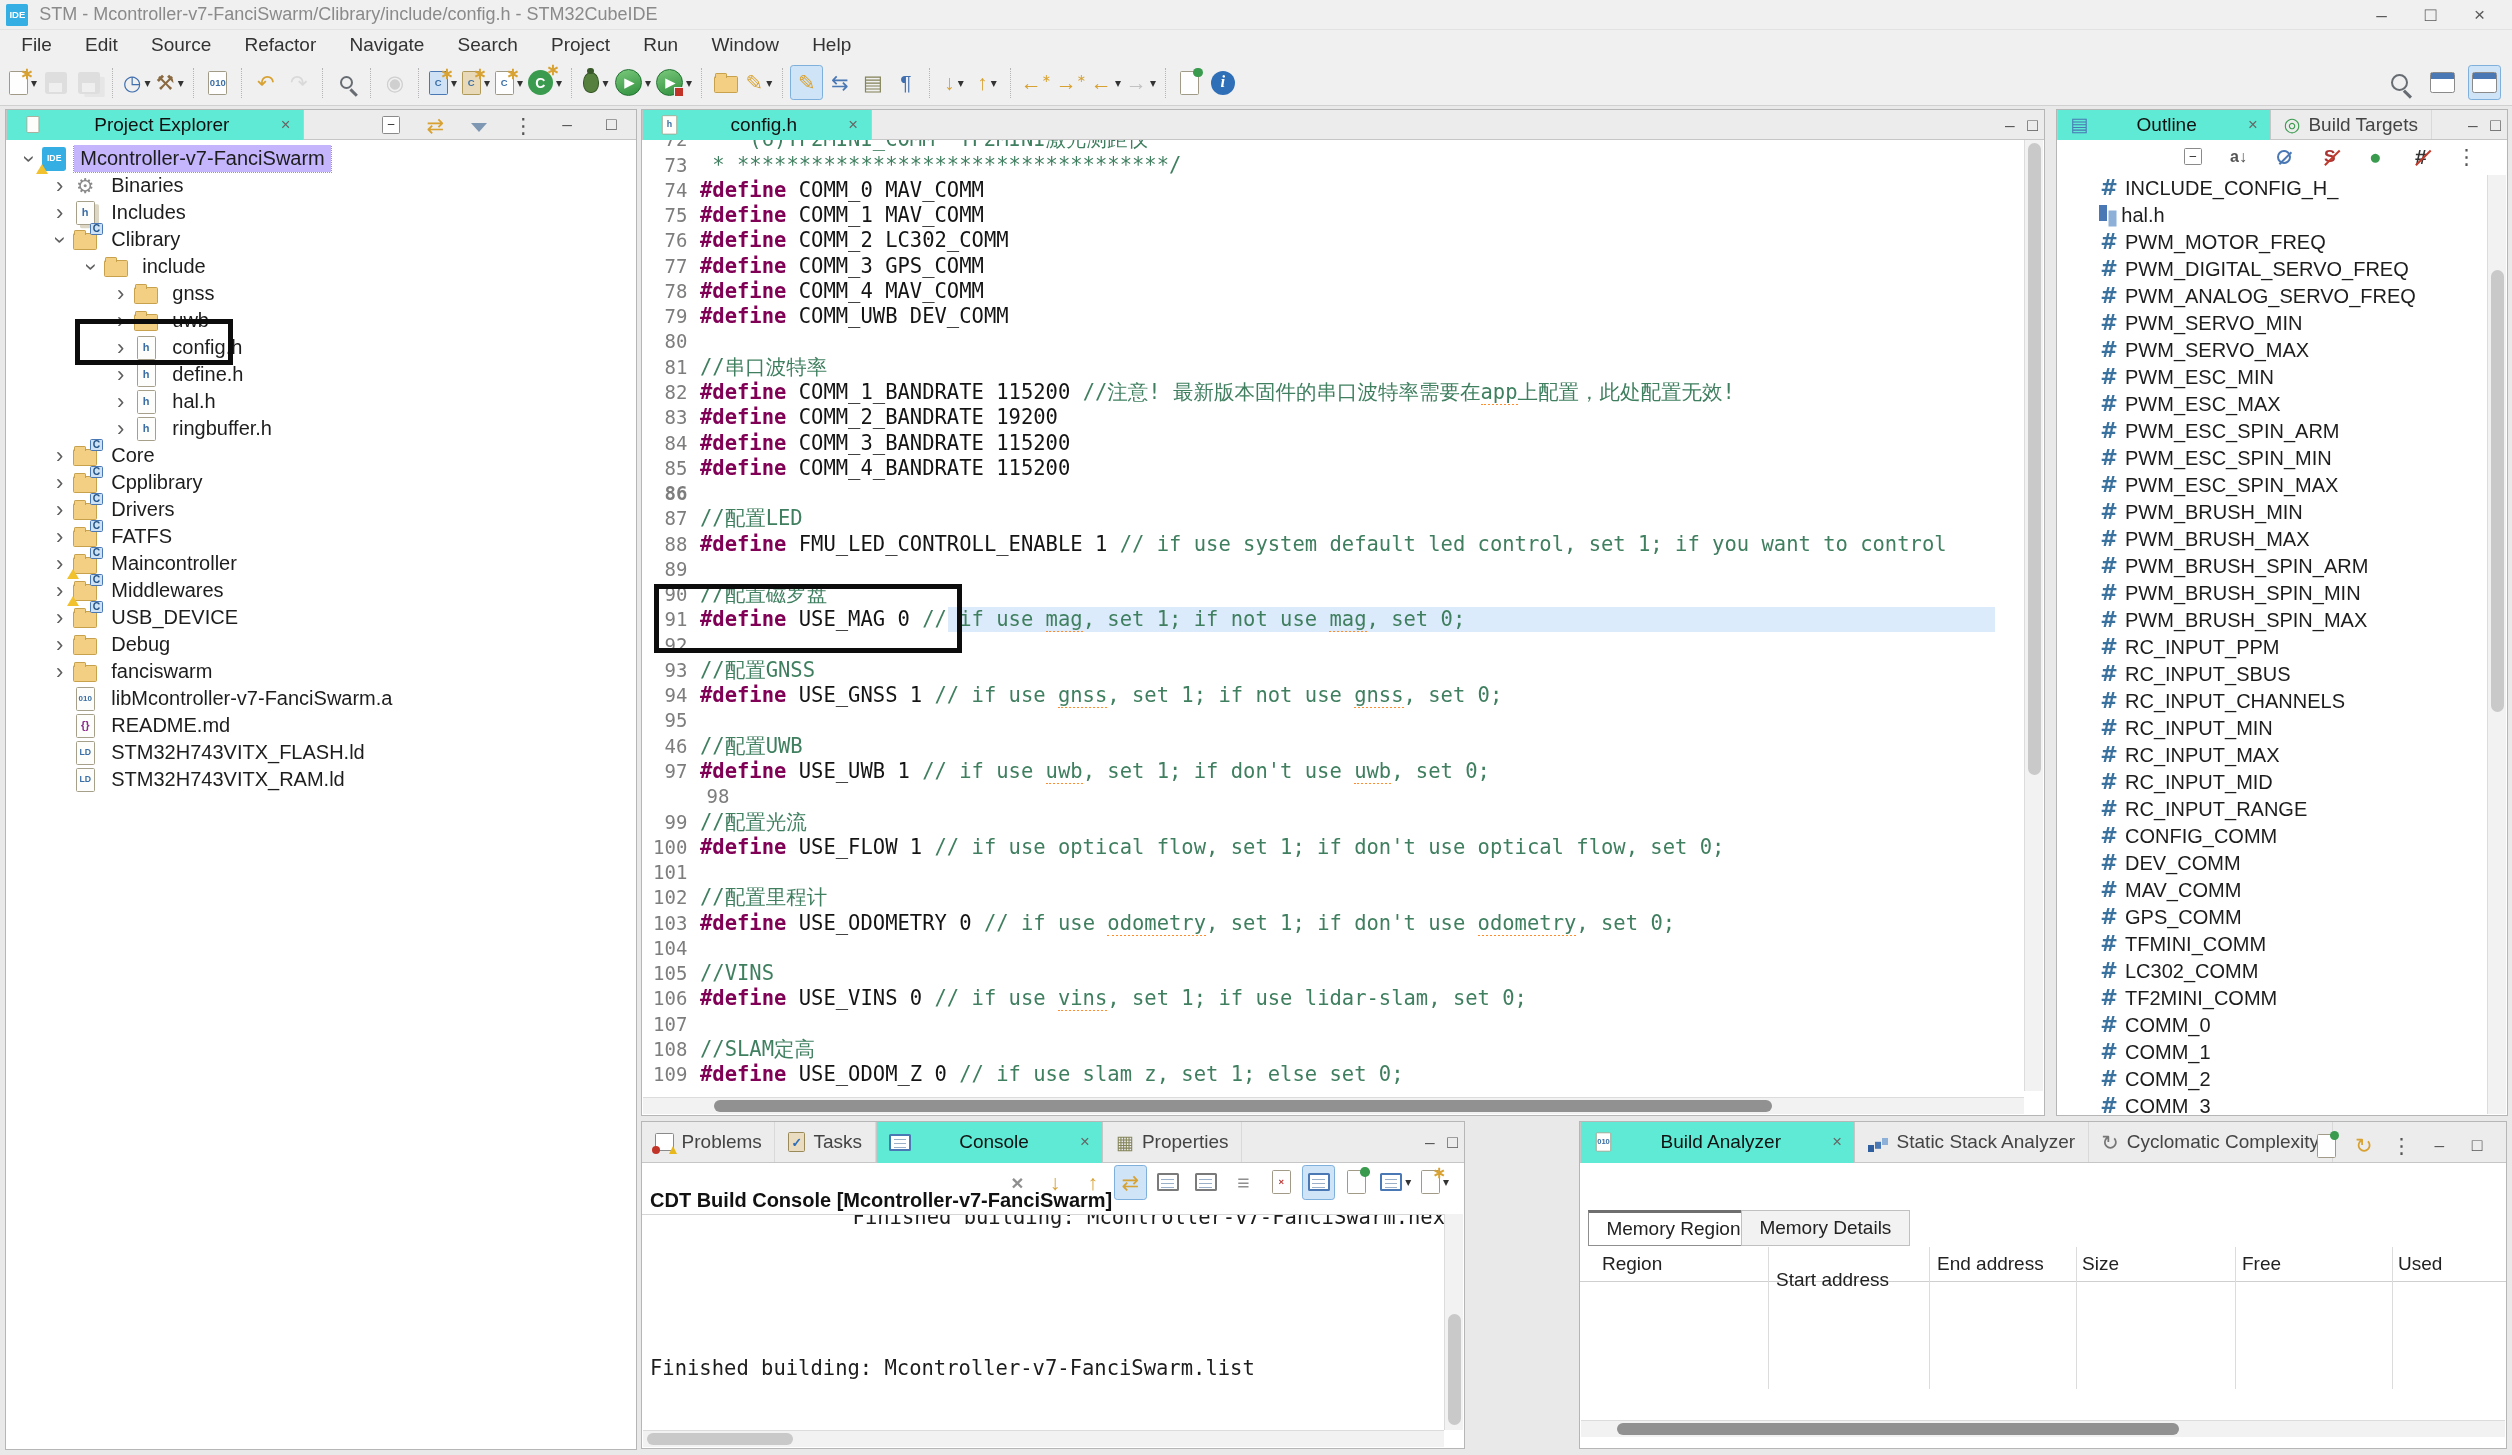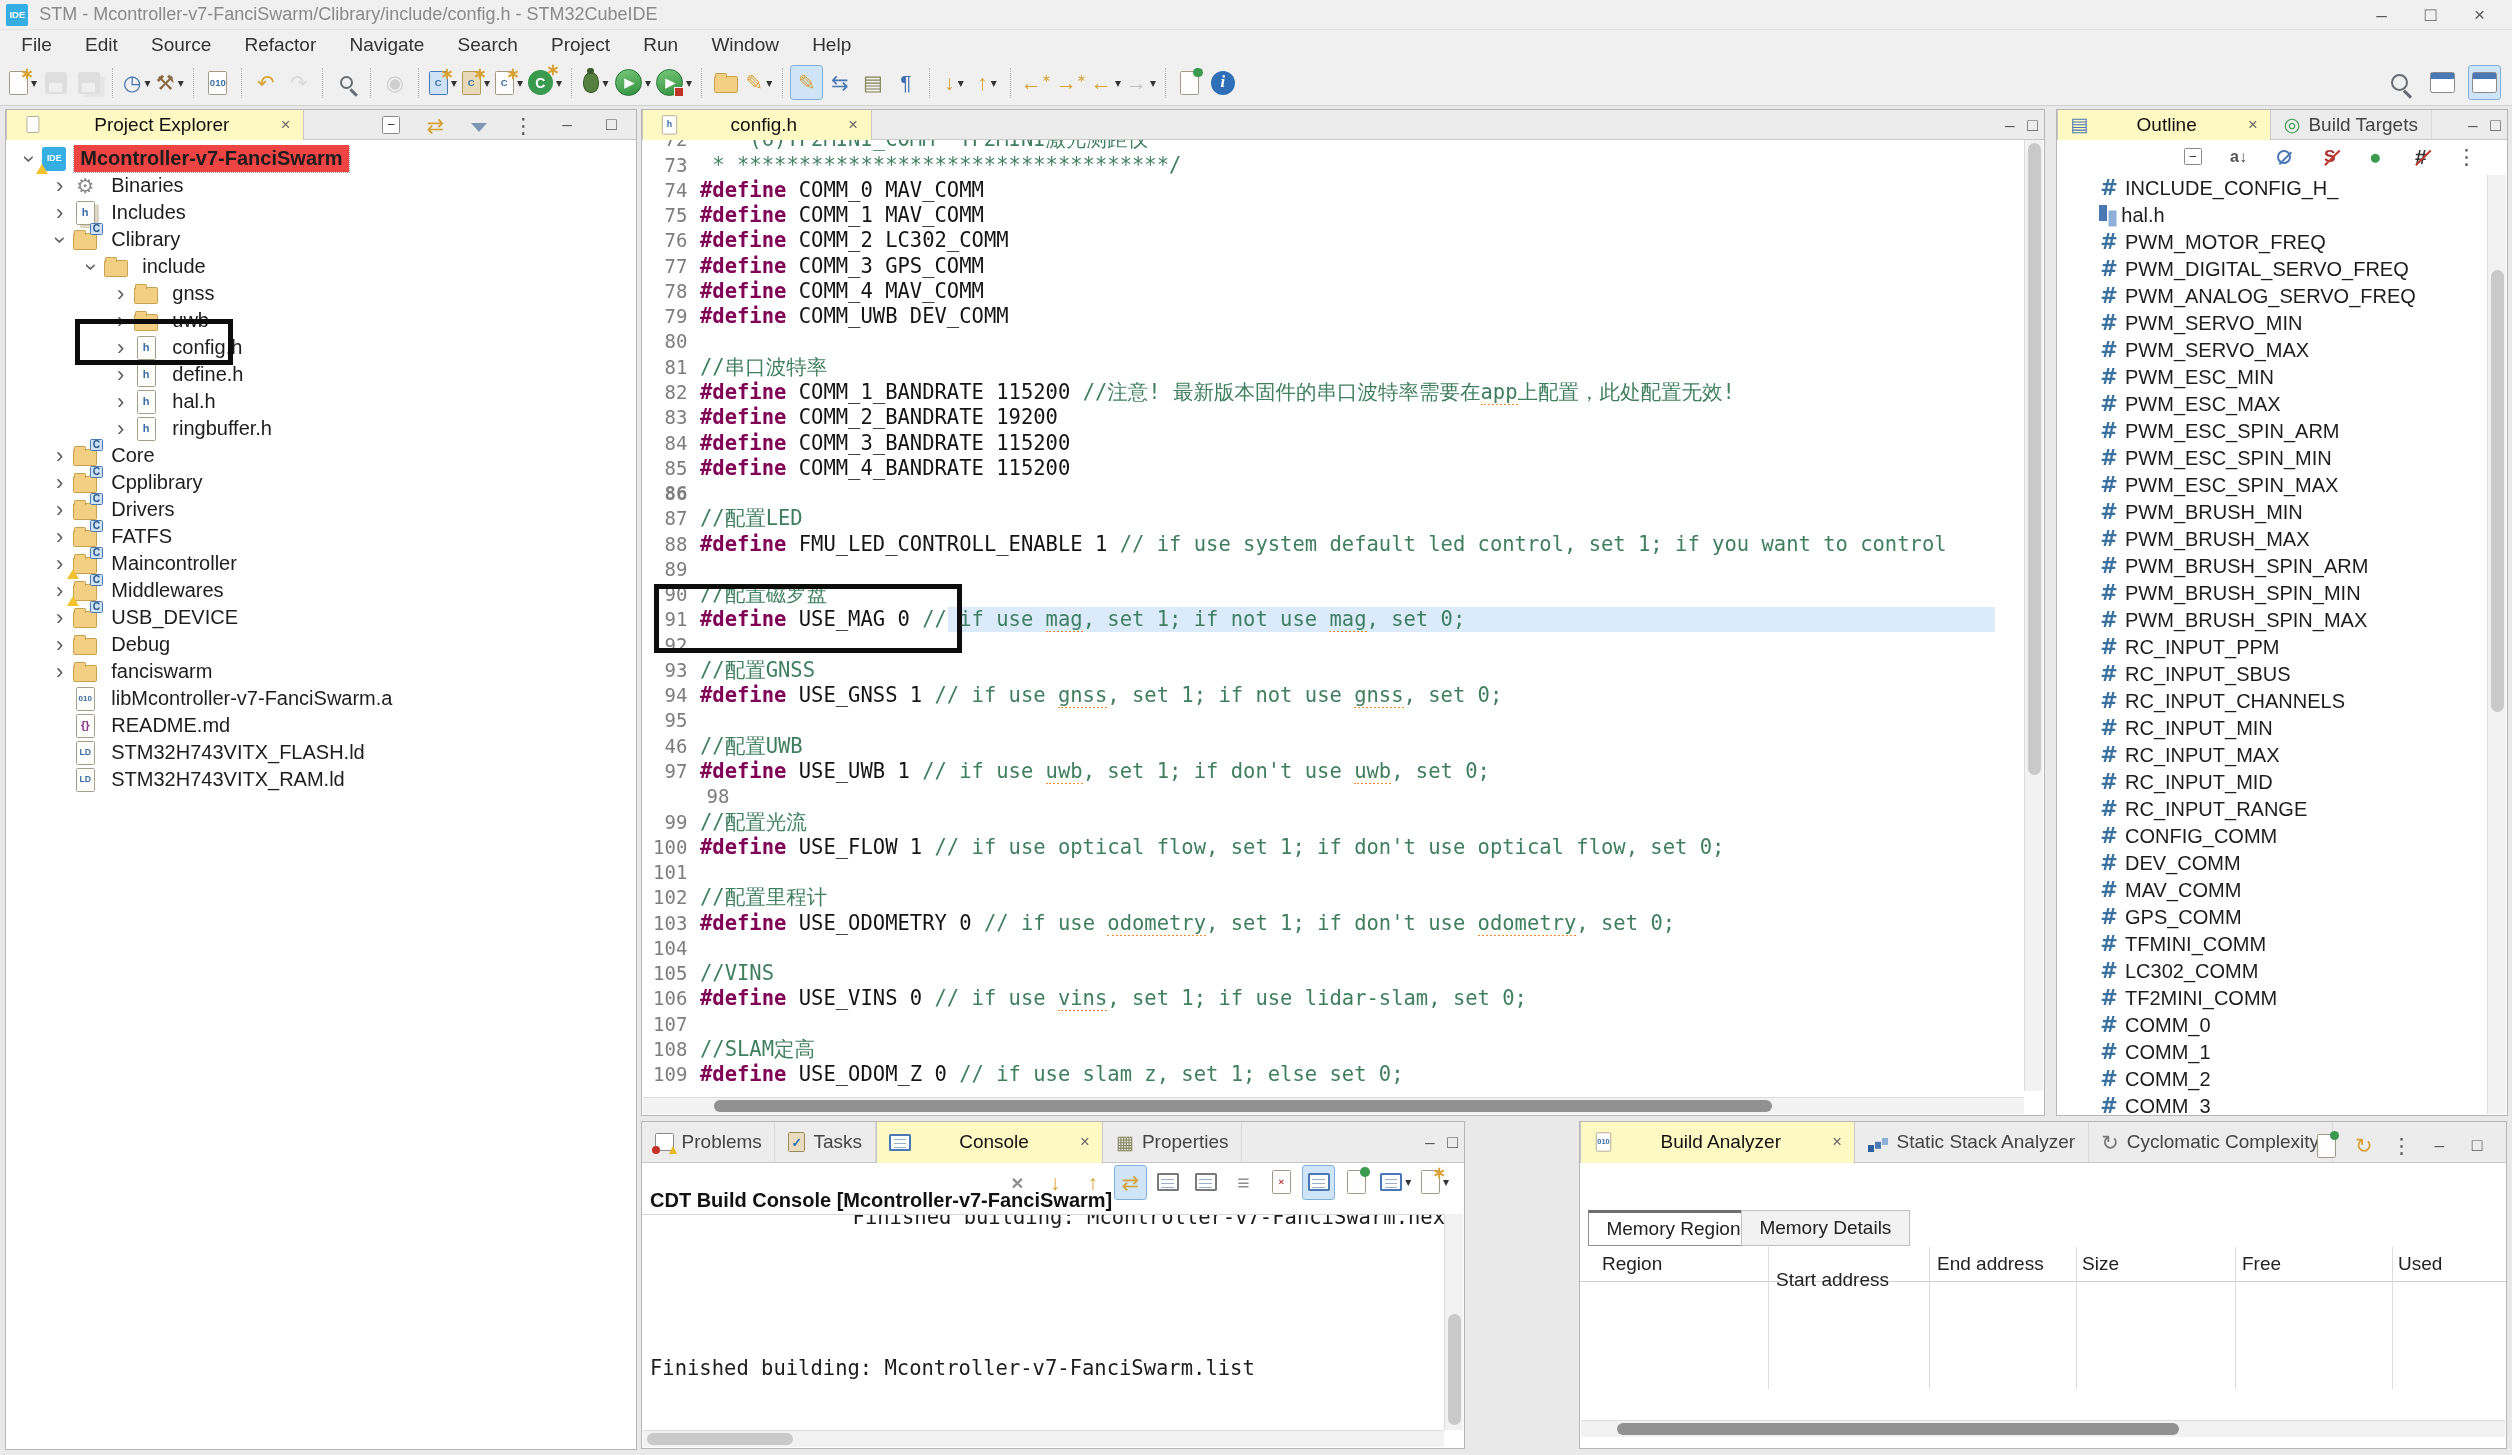--- a/index.html
+++ b/index.html
@@ -95,39 +95,39 @@
     font:bold 10.3px/10.3px "Liberation Sans",sans-serif;padding:0 1.6px;border-radius:1.6px;font-style:normal;}
 
   
   .panel{position:absolute;background:#fff;border:0.8px solid #b6b6b6;}
   .ptabs{position:absolute;left:0;top:0;right:0;height:30px;background:#ececec;
     border-bottom:0.8px solid #c6c6c6;display:flex;align-items:stretch;}
   .ptabs.tall{height:41px;}
   .ptab{display:flex;align-items:center;gap:8px;padding:0 12.6px;font-size:19px;color:#444;
     border-right:0.8px solid #d9d9d9;}
   .ptab .ti{transform:scale(.8);}
-  .ptab.on{background:#fef9c3;color:#111;border-right:0.8px solid #c6c6c6;border-left:0.8px solid #c6c6c6;margin-bottom:-0.8px;gap:48px;}
+  .ptab.on{background:#5eead4;color:#111;border-right:0.8px solid #c6c6c6;border-left:0.8px solid #c6c6c6;margin-bottom:-0.8px;gap:48px;}
   .ptab .tx{font-size:16.6px;color:#666;margin-left:3.2px;}
   .pminmax{position:absolute;right:6.3px;top:0;height:30px;display:flex;align-items:center;gap:12.6px;}
   .pminmax span{color:#555;font-size:17.4px;}
 
   
   .pehead-icons{position:absolute;right:8px;top:0;height:30px;display:flex;align-items:center;gap:11px;}
   .tree{position:absolute;left:0;top:35px;right:1.6px;bottom:1.6px;overflow:hidden;}
   .trow{height:27px;display:flex;align-items:center;font-size:20px;color:#1d1d1d;white-space:nowrap;}
   .tw{width:24px;flex:none;color:#5f5f5f;font-size:22px;text-align:center;line-height:24px;}
   .tw.exp{transform:rotate(90deg);}
   .ti{width:27px;height:27px;position:relative;display:inline-flex;align-items:center;justify-content:center;flex:none;margin-right:6.3px;}
   .ic-page{width:19px;height:24px;background:#fdfdfb;border:1.6px solid #a6a08a;border-radius:1.6px;
     display:flex;align-items:center;justify-content:center;}
   .ic-page i{font:bold 11px/1 "Liberation Sans",sans-serif;color:#3a6ea5;font-style:normal;}
   .ic-proj{width:24px;height:24px;background:#35aee3;border-radius:2.4px;color:#fff;
     font:bold 8.7px/1 "Liberation Sans",sans-serif;display:flex;align-items:center;justify-content:center;}
   .rowlab{padding:0 6.3px;height:27px;display:flex;align-items:center;}
-  .trow.sel .rowlab{background:#ef4444;outline:0.8px dotted #9a9a9a;font-weight:bold;}
+  .trow.sel .rowlab{background:#c4b5fd;outline:0.8px dotted #9a9a9a;}
 
   
   .etabbar{position:absolute;left:0;top:0;right:0;height:30px;background:#ececec;border-bottom:0.8px solid #c6c6c6;display:flex;}
   .ecode{position:absolute;left:0;top:30px;right:0;bottom:24px;overflow:hidden;background:#fff;}
   .cl{position:absolute;left:0;right:24px;height:25px;font:20.5px/25px "DejaVu Sans Mono",monospace;
     white-space:pre;overflow:hidden;}
   .ln{display:inline-block;width:58px;text-align:right;padding-right:12.6px;color:#7d7d7d;
     font-size:19px;vertical-align:top;}
   .seg-p{color:#800055;font-weight:bold;}
   .seg-t{color:#141414;}

